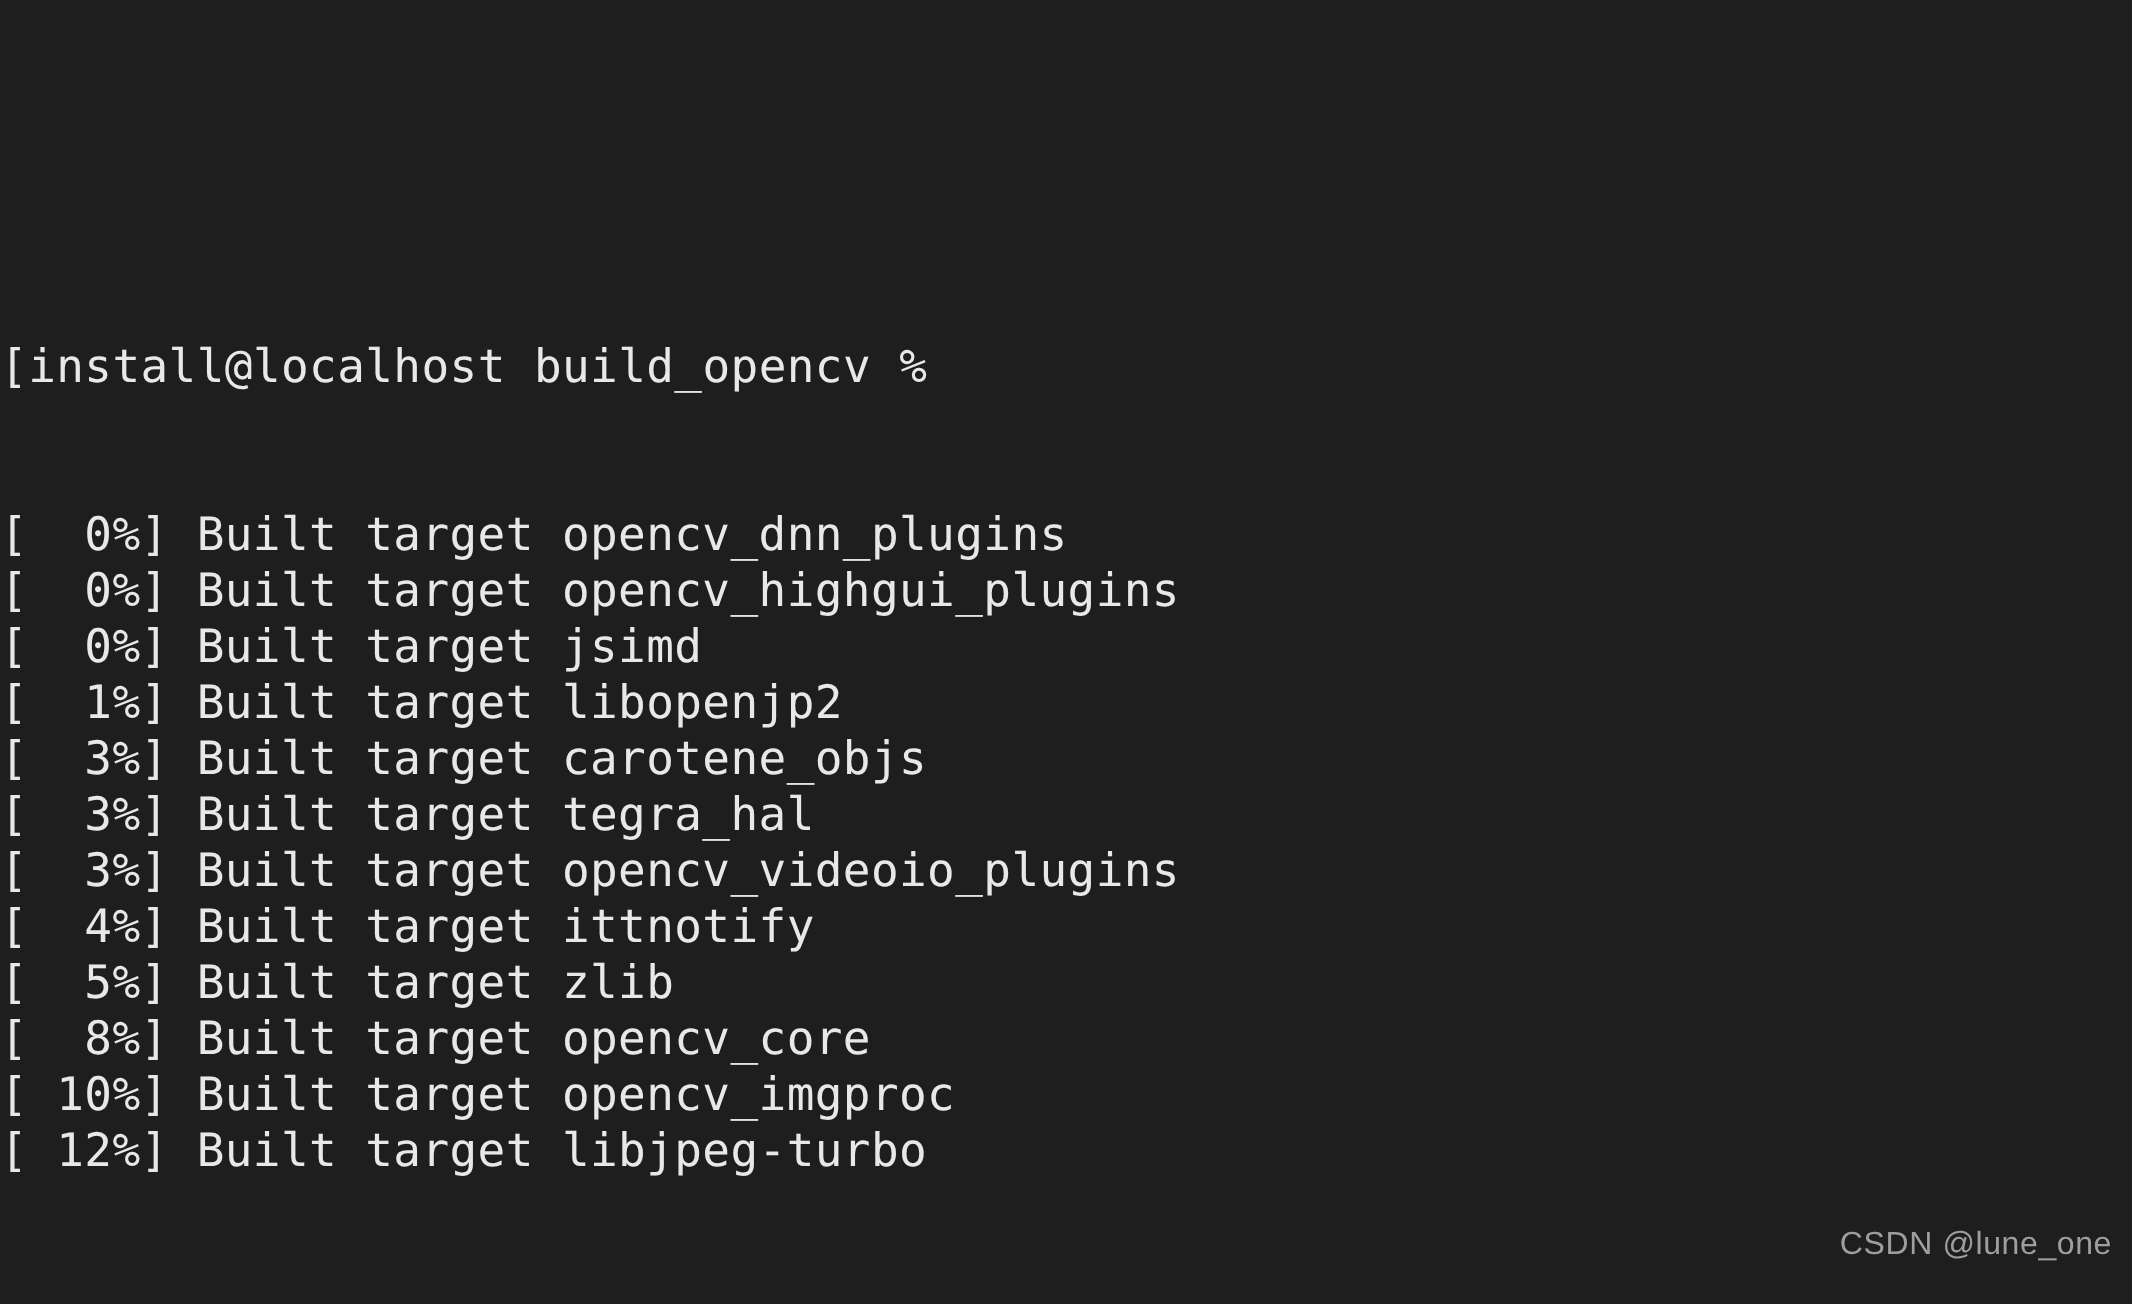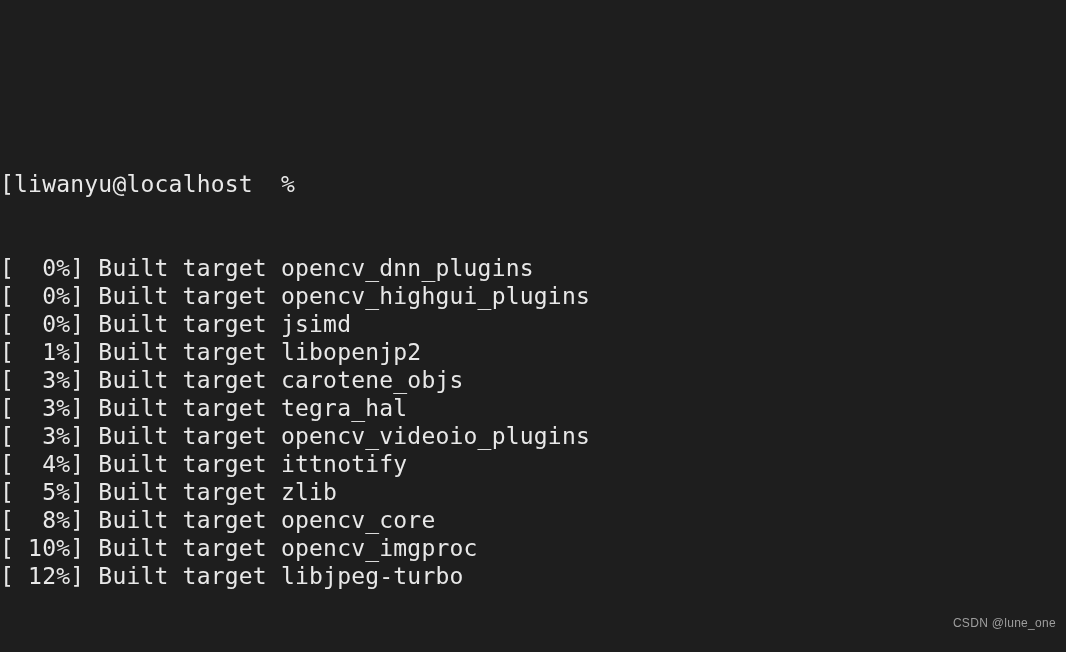--- a/index.html
+++ b/index.html
@@ -34,33 +34,33 @@
       flex-wrap: nowrap;
     }
     .bracket {
       color: #e8e8e8;
     }
     .watermark {
       position: absolute;
       right: 10px;
       bottom: 15px;
       font-family: -apple-system, BlinkMacSystemFont, "Segoe UI", Arial, sans-serif;
-      font-size: 12px;
+      font-size: 16px;
       color: #9e9e9e;
       letter-spacing: 0.3px;
       white-space: nowrap;
       font-weight: 400;
     }
   </style>
 </head>
 <body>
 
 
 
 <div class="terminal">
-  <div class="line prompt-line"><span class="bracket">[</span><span>liwanyu@localhost</span><span> </span><span> </span><span>%</span><span> </span></div>
+  <div class="line prompt-line"><span class="bracket">[</span><span>install@localhost</span><span> </span><span>build_opencv</span><span> </span><span>%</span><span> </span></div>
   <div id="build-lines"><div class="line">[  0%] Built target opencv_dnn_plugins</div><div class="line">[  0%] Built target opencv_highgui_plugins</div><div class="line">[  0%] Built target jsimd</div><div class="line">[  1%] Built target libopenjp2</div><div class="line">[  3%] Built target carotene_objs</div><div class="line">[  3%] Built target tegra_hal</div><div class="line">[  3%] Built target opencv_videoio_plugins</div><div class="line">[  4%] Built target ittnotify</div><div class="line">[  5%] Built target zlib</div><div class="line">[  8%] Built target opencv_core</div><div class="line">[ 10%] Built target opencv_imgproc</div><div class="line">[ 12%] Built target libjpeg-turbo</div></div>
 </div>
 
 <div class="watermark">CSDN @lune_one</div>
 
 
 
 
 </body></html>

